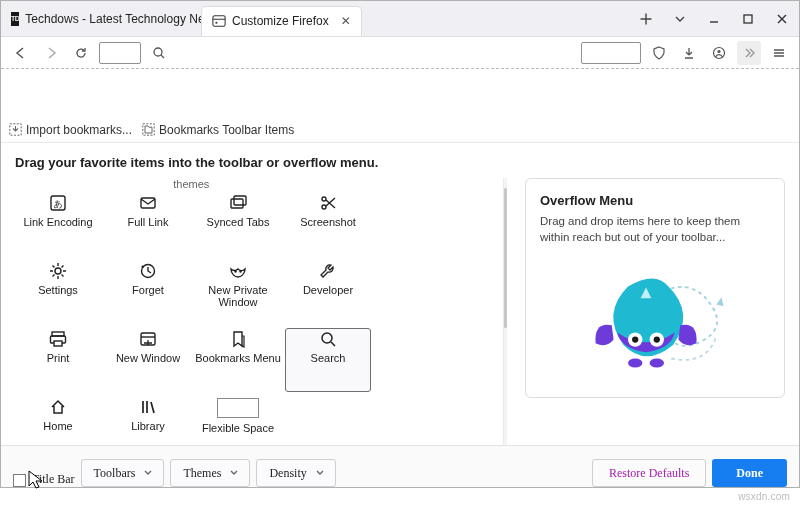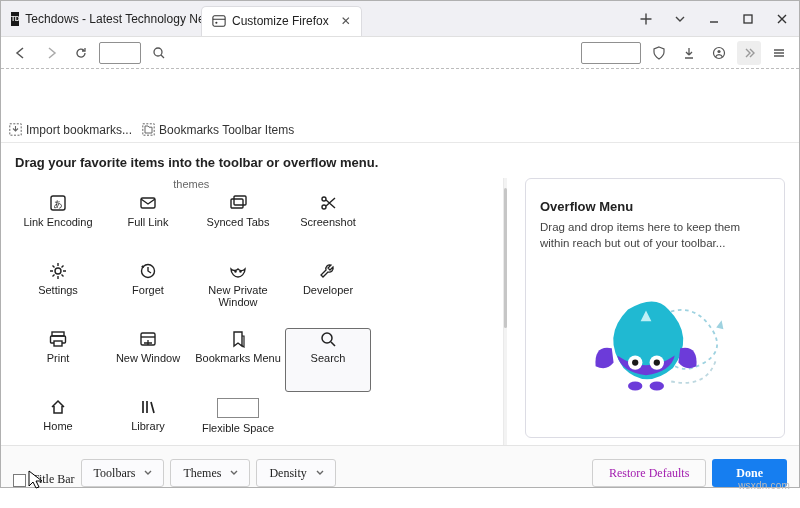--- a/index.html
+++ b/index.html
@@ -32,35 +32,35 @@
   .row-labels { display:flex; color:#666; font-size:11px; margin-bottom:2px;}
   .row-labels span { flex:1; text-align:center;}
   .palette { display:grid; grid-template-columns:repeat(4, 86px); grid-auto-rows:64px; gap:4px 4px; align-content:start;}
   .pal-item { display:flex; flex-direction:column; align-items:center; justify-content:flex-start; text-align:center; font-size:11px; color:#222; gap:4px; border-radius:3px; padding-top:2px;}
   .pal-item.selected { outline:1px solid #6e6e6e; outline-offset:-1px; background:#f9f9fb;}
   .pal-item .ico { width:18px; height:18px; display:flex; align-items:center; justify-content:center;}
   .pal-item .flex-box { width:42px; height:20px; border:1px solid #888; background:#fff;}
   .scroll-track { width:4px; background:#f3f3f3; border-left:1px solid #eaeaea; position:relative;}
   .scroll-thumb { position:absolute; left:0; right:0; top:10px; height:140px; background:#c6c6c6; border-radius:2px;}
   
-  .overflow-panel { width:260px; border:1px solid #dcdce4; border-radius:6px; padding:20px 14px 12px 14px; background:#fff; height:260px; display:flex; flex-direction:column; gap:6px;}
+  .overflow-panel { width:260px; border:1px solid #dcdce4; border-radius:6px; padding:14px 14px 12px 14px; background:#fff; height:220px; display:flex; flex-direction:column; gap:6px;}
   .overflow-panel h3 { font-size:13px; font-weight:700;}
   .overflow-panel p { font-size:11.5px; color:#444; line-height:1.35;}
   .mascot { flex:1; display:flex; align-items:center; justify-content:center; position:relative;}
   .mascot svg { width:180px; height:130px; }
   
   .footer { display:flex; align-items:flex-end; gap:6px; height:42px; padding:0 12px; border-top:1px solid #e4e4e4; background:#fafafa;font-family:Liberation Serif, serif;}
   .chk { width:13px; height:13px; border:1px solid #7a7a7a; background:#fff;}
   .dropdown-btn { display:flex; align-items:center; gap:8px; height:28px; padding:0 10px 0 12px; border:1px solid #cfcfcf; background:#fbfbfd; border-radius:3px; font-size:12px; color:#222;}
   .dropdown-btn .chev { color:#666;}
   .footer-spacer { flex:1;}
   .btn { height:28px; padding:0 16px; border-radius:3px; font-size:12px; display:flex; align-items:center;}
   .btn.secondary { border:1px solid #cfcfcf; background:#fbfbfb; color:#a21caf;}
   .btn.primary { background:#167ef0; color:#fff; border:none; font-weight:600; padding:0 24px;}
-  .watermark { position:absolute; bottom:17px; right:10px; font-size:10px; color:#bcbcbc; letter-spacing:0.2px;}
+  .watermark { position:absolute; bottom:6px; right:10px; font-size:10px; color:#bcbcbc; letter-spacing:0.2px;}
   .cursor { position:absolute; left:28px; bottom:18px; pointer-events:none;}
   svg { display:block; }
 </style>
 </head>
 <body>
 
 <div class="window">
 
   <div class="tab-strip">
     <div class="tab inactive">

